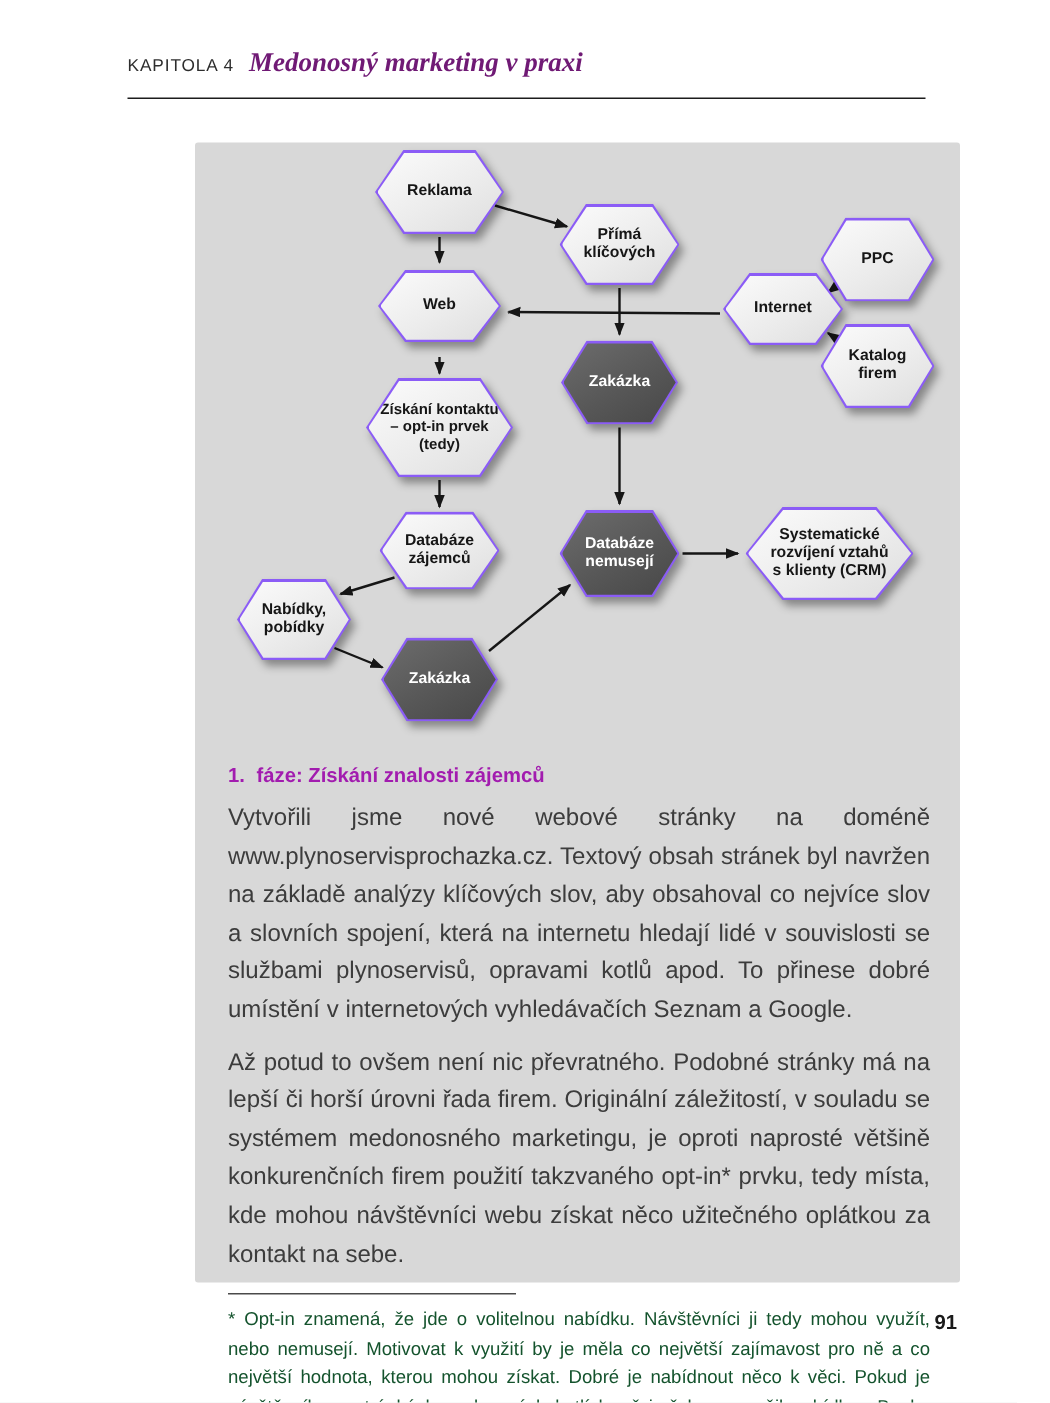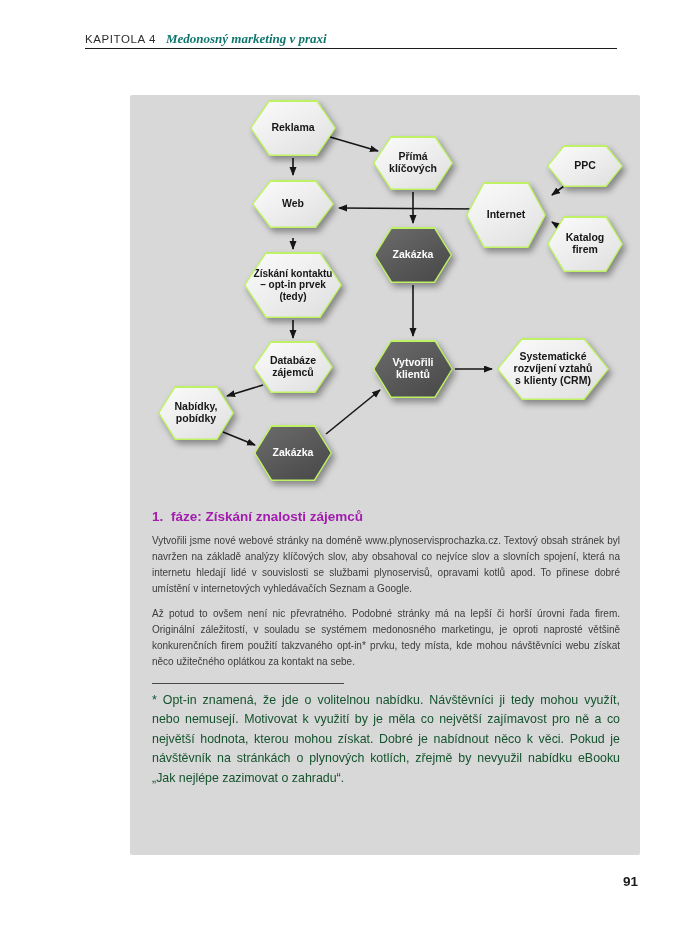--- a/index.html
+++ b/index.html
@@ -9,51 +9,51 @@
     font-family: "Liberation Sans", sans-serif;
     position: relative;
     overflow: hidden;
   }
   .page { position: relative; width: 700px; height: 935px; background: #fff; }
 
   
   .chapter-header {
     position: absolute; left: 85px; top: 31px; width: 532px;
     border-bottom: 1.5px solid #1c1c1c;
-    padding-bottom: 1px;
+    padding-bottom: 13px;
     display: flex; align-items: baseline; gap: 10px;
   }
   .chapter-label {
     font-size: 11.5px; letter-spacing: 0.6px; color: #2d2d2d;
   }
   .chapter-title {
     font-family: "Liberation Serif", serif;
     font-style: italic; font-weight: bold;
-    font-size: 13px; color: #0f766e;
+    font-size: 18px; color: #701a75;
   }
 
   
   .gray-panel {
     position: absolute; left: 130px; top: 95px;
     width: 510px; height: 760px;
     background: #d8d8d8;
     border-radius: 2px;
   }
 
   
   .diagram { position: absolute; left: 0; top: 0; width: 510px; height: 400px; }
   .arrows { position: absolute; left: 0; top: 0; }
 
   .hex {
     position: absolute;
     filter: drop-shadow(3px 4px 3px rgba(0,0,0,0.38));
   }
   .hex-border {
     width: 100%; height: 100%;
-    background: #bef264;
+    background: #8b5cf6;
     clip-path: polygon(22% 0, 78% 0, 100% 50%, 78% 100%, 22% 100%, 0 50%);
     display: flex; align-items: center; justify-content: center;
   }
   .hex-fill {
     width: calc(100% - 3px); height: calc(100% - 3px);
     clip-path: polygon(22% 0, 78% 0, 100% 50%, 78% 100%, 22% 100%, 0 50%);
     background: linear-gradient(150deg, #fbfbfb 0%, #ececec 55%, #dedede 100%);
     display: flex; align-items: center; justify-content: center;
     text-align: center;
     font-weight: bold; font-size: 10.5px; line-height: 1.12;
@@ -72,21 +72,21 @@
     position: absolute; left: 0; top: 400px; width: 510px;
     padding: 14px 20px 0 22px;
     color: #3c3c3c;
   }
   .section-heading {
     font-size: 13.5px; font-weight: bold; color: #a21caf;
     margin-bottom: 9px;
   }
   .section-heading .num { display: inline-block; width: 19px; }
   .content p {
-    font-size: 10px; line-height: 1.6;
+    font-size: 16px; line-height: 1.6;
     text-align: justify;
     margin-bottom: 9px;
   }
   .footnote-rule {
     width: 192px; border-top: 1.2px solid #4a4a4a;
     margin: 13px 0 7px 0;
   }
   .footnote {
     font-size: 12.4px !important; line-height: 1.57 !important;
     color: #14532d;
@@ -155,37 +155,37 @@
       </div>
 
       <div class="hex light" style="left:243px;top:41px;width:80px;height:54px">
         <div class="hex-border">
             <div class="hex-fill">
           <span>Přímá klíčových</span>
         </div>
           </div>
       </div>
 
-      <div class="hex light" style="left:417px;top:50px;width:76px;height:42px">
+      <div class="hex light" style="left:417px;top:50px;width:76px;height:56px">
         <div class="hex-border">
             <div class="hex-fill">
           <span>PPC</span>
         </div>
           </div>
       </div>
 
       <div class="hex light" style="left:122px;top:85px;width:82px;height:48px">
         <div class="hex-border">
             <div class="hex-fill">
           <span>Web</span>
         </div>
           </div>
       </div>
 
-      <div class="hex light" style="left:336px;top:87px;width:80px;height:66px">
+      <div class="hex light" style="left:352px;top:87px;width:80px;height:48px">
         <div class="hex-border">
             <div class="hex-fill">
           <span>Internet</span>
         </div>
           </div>
       </div>
 
       <div class="hex light" style="left:417px;top:121px;width:76px;height:56px">
         <div class="hex-border">
             <div class="hex-fill">
@@ -214,21 +214,21 @@
         <div class="hex-border">
             <div class="hex-fill">
           <span>Databáze zájemců</span>
         </div>
           </div>
       </div>
 
       <div class="hex dark" style="left:243px;top:245px;width:80px;height:58px">
         <div class="hex-border">
             <div class="hex-fill">
-          <span>Vytvořili klientů</span>
+          <span>Databáze nemusejí</span>
         </div>
           </div>
       </div>
 
       <div class="hex light wide" style="left:367px;top:243px;width:112px;height:62px">
         <div class="hex-border">
             <div class="hex-fill">
           <span>Systematické rozvíjení vztahů s klienty (CRM)</span>
         </div>
           </div>

